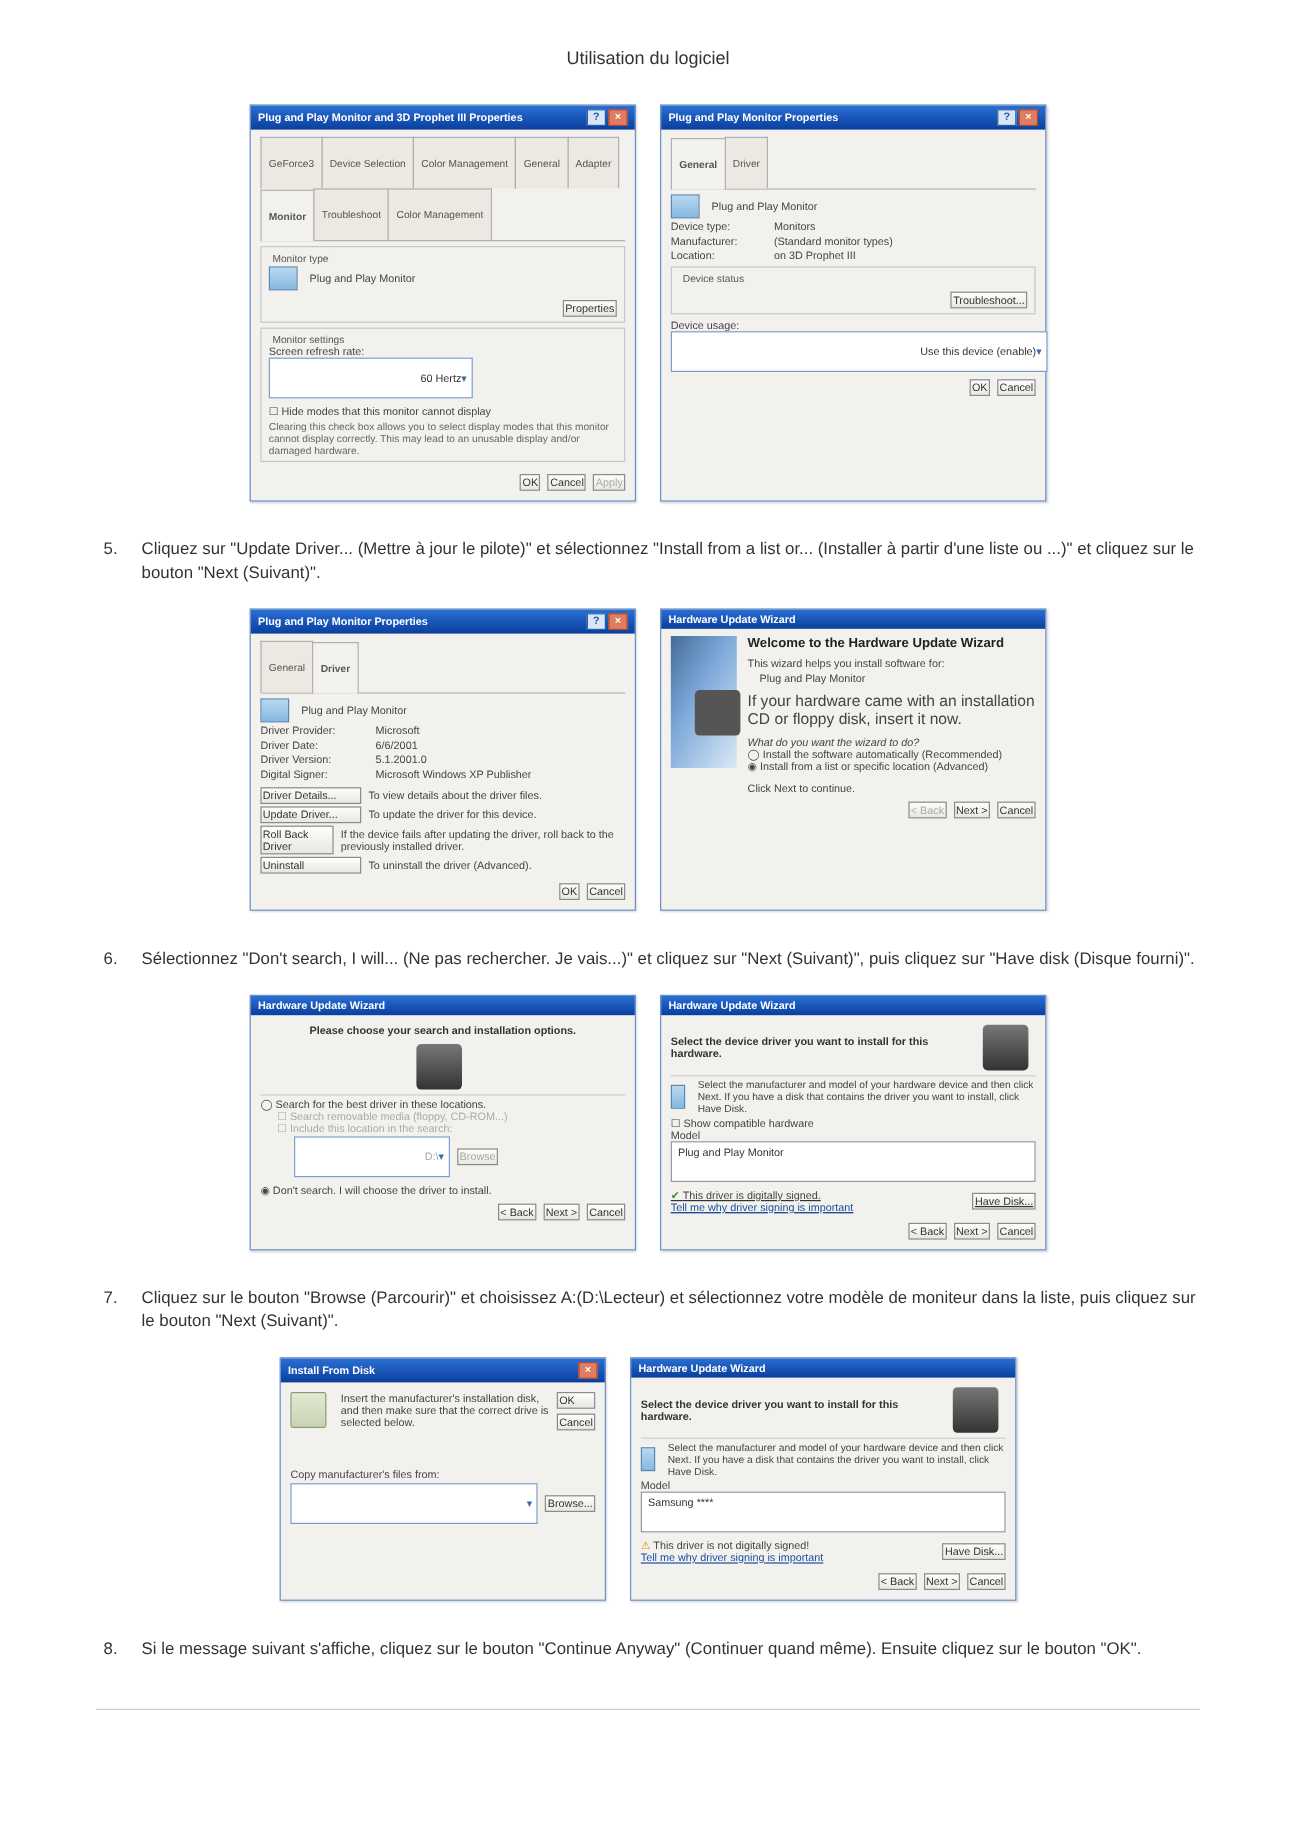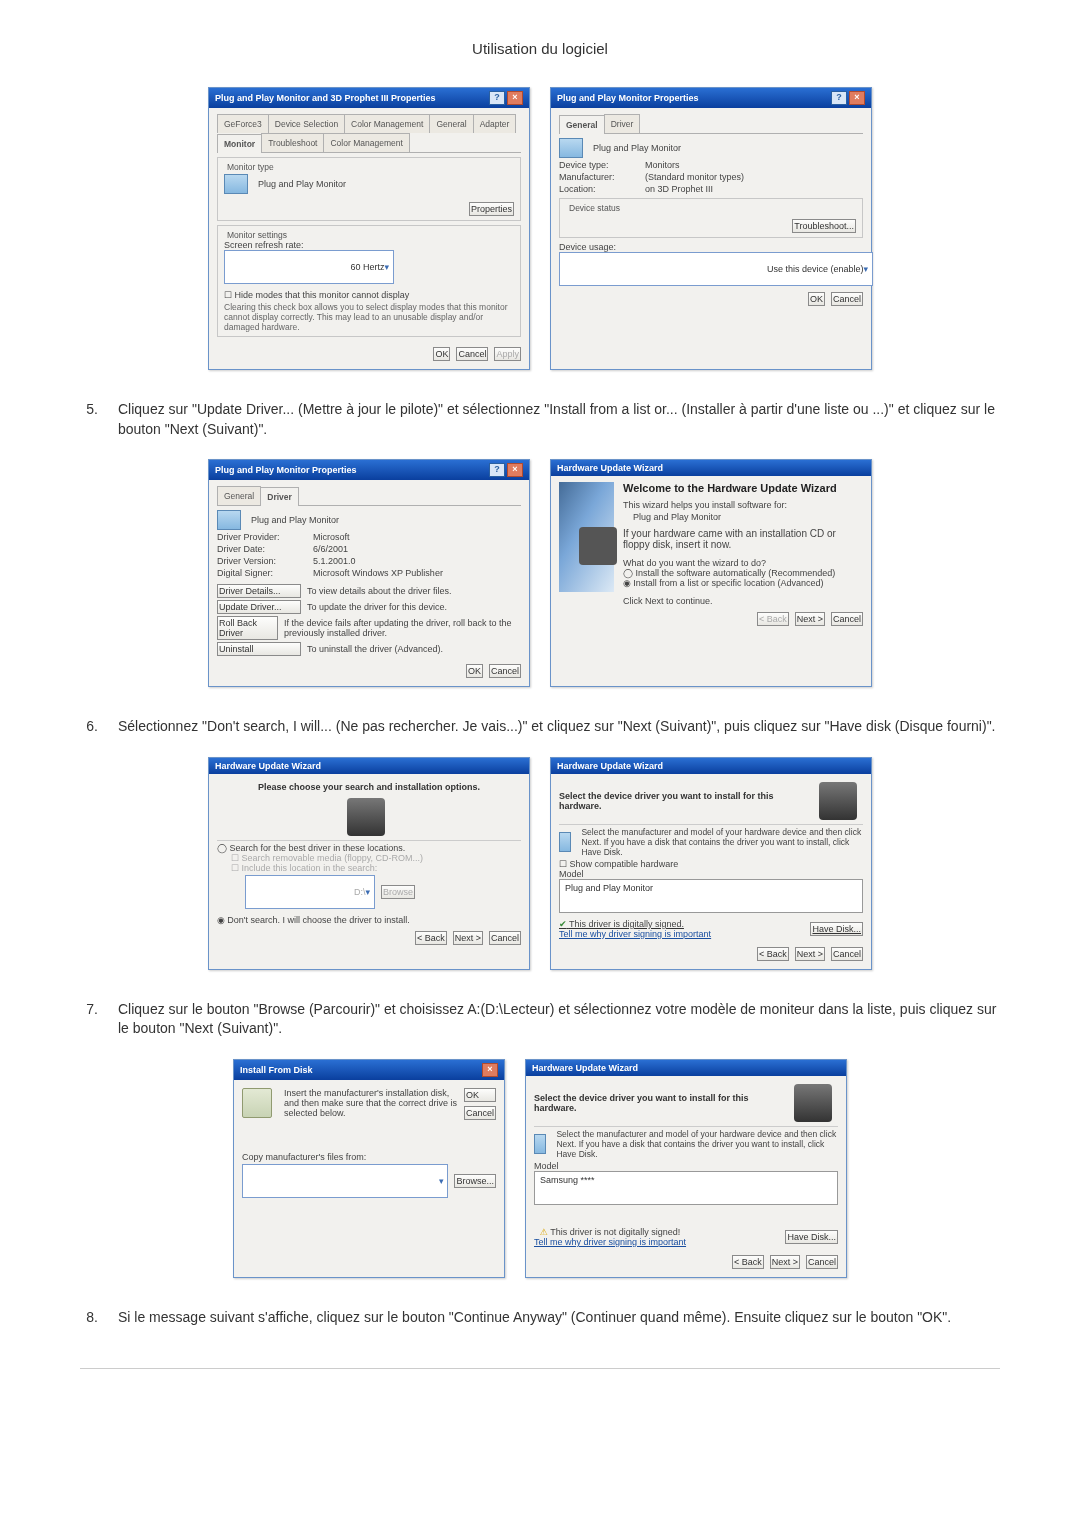--- a/index.html
+++ b/index.html
@@ -84,21 +84,21 @@
   .tabs {
     display: flex;
     gap: 0;
     border-bottom: 1px solid #b0b0b0;
     margin-bottom: 4px;
     flex-wrap: wrap;
   }
   .tab {
     border: 1px solid #b0b0b0;
     border-bottom: none;
-    padding: 4px 6px;
+    padding: 16px 6px;
     background: #ece9e2;
     font-size: 8.5px;
     color: #555;
     margin-right: -1px;
     white-space: nowrap;
   }
   .tab.active { background: #f2f1ee; font-weight: bold; position: relative; top: 1px; }
   .group {
     border: 1px solid #c7c7c7;
     padding: 4px 6px;
@@ -376,22 +376,22 @@
         <span>Hardware Update Wizard</span>
       </div>
     <div class="dlg-body" style="min-height:170px; overflow:hidden;">
       <div class="wizard-side">
           <div class="wizard-icon"></div>
         </div>
       <div style="margin-left:64px;">
         <div style="font-weight:bold;font-size:11px;color:#222;">Welcome to the Hardware Update Wizard</div>
         <div class="lbl" style="margin-top:6px;">This wizard helps you install software for:</div>
         <div class="lbl" style="margin:2px 0 6px 10px;">Plug and Play Monitor</div>
-        <div class="lbl" style="font-size:10px;">If your hardware came with an installation CD or floppy disk, insert it now.</div>
-        <div class="lbl" style="margin-top:8px;">What do you want the wizard to do?</div>
+        <div class="lbl" style="font-size:13px;">If your hardware came with an installation CD or floppy disk, insert it now.</div>
+        <div class="lbl" style="margin-top:8px;font-style:italic;">What do you want the wizard to do?</div>
         <div class="radio">Install the software automatically (Recommended)</div>
         <div class="radio sel">Install from a list or specific location (Advanced)</div>
         <div class="lbl" style="margin-top:8px;">Click Next to continue.</div>
       </div>
       <div style="clear:both;"></div>
       <div class="btn-row">
         <span class="btn disabled">&lt; Back</span>
         <span class="btn">Next &gt;</span>
         <span class="btn">Cancel</span>
       </div>
@@ -514,21 +514,21 @@
       <div class="row" style="border-bottom:1px solid #ccc;padding-bottom:4px;">
         <span style="font-weight:bold;flex:1;">Select the device driver you want to install for this hardware.</span>
         <span class="wizard-icon2"></span>
       </div>
       <div class="row">
           <span class="icon-mon"></span>
           <span class="lbl" style="font-size:8.5px;">Select the manufacturer and model of your hardware device and then click Next. If you have a disk that contains the driver you want to install, click Have Disk.</span>
         </div>
       <div class="lbl">Model</div>
       <div class="list-box"><span>Samsung ****</span></div>
-      <div class="row" style="margin-top:22px;justify-content:space-between;text-align:center;">
+      <div class="row" style="margin-top:6px;justify-content:space-between;">
         <div>
           <span style="color:#d9a400;">⚠</span>
           <span class="lbl">This driver is not digitally signed!</span><br>
           <span class="link">Tell me why driver signing is important</span>
         </div>
         <span class="btn">Have Disk...</span>
       </div>
       <div class="btn-row">
         <span class="btn">&lt; Back</span>
         <span class="btn">Next &gt;</span>

